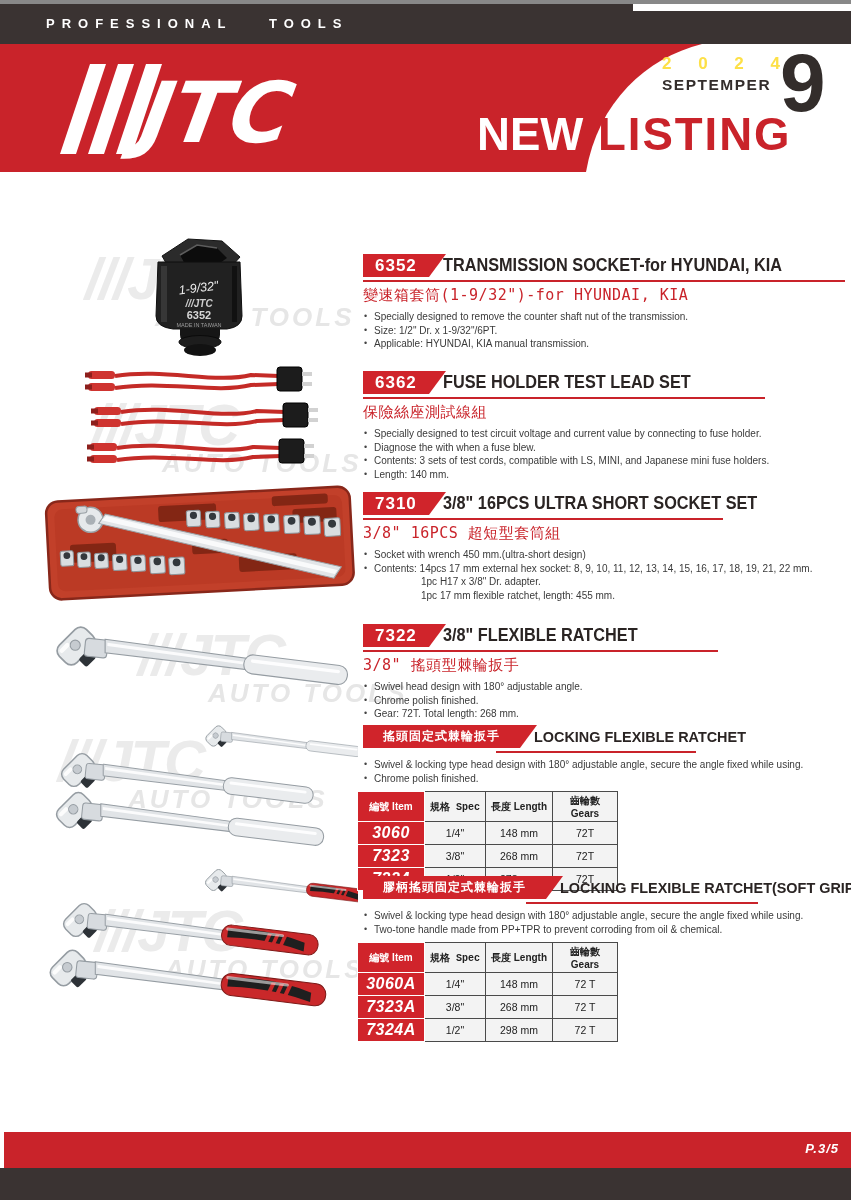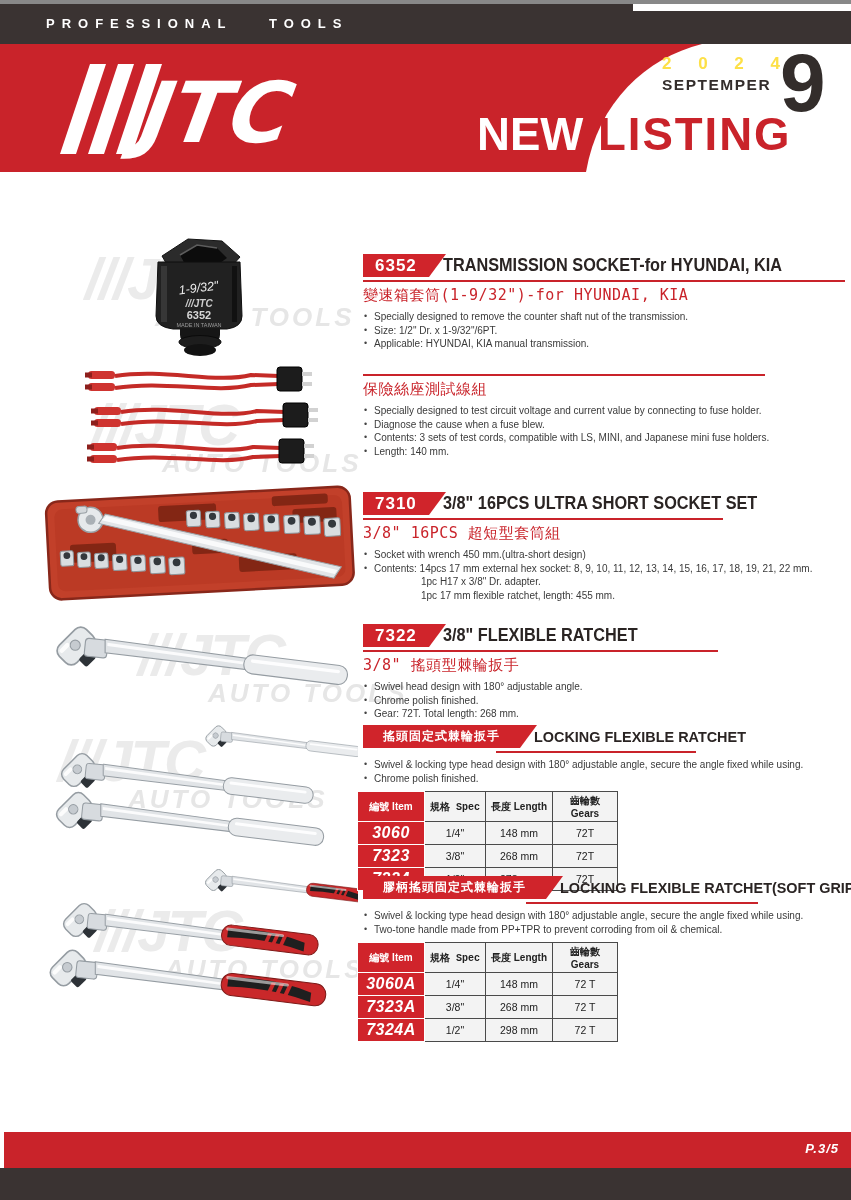--- a/index.html
+++ b/index.html
@@ -324,25 +324,29 @@
     <div class="rule" style="width:482px"></div>
     <div class="cn">變速箱套筒(1-9/32")-for HYUNDAI, KIA</div>
     <ul class="bullets">
       <li>Specially designed to remove the counter shaft nut of the transmission.</li>
       <li>Size: 1/2" Dr. x 1-9/32"/6PT.</li>
       <li>Applicable: HYUNDAI, KIA manual transmission.</li>
     </ul>
   </section>
 
   <section class="product" style="top:367px">
+    <div class="title-row">
+      <span class="badge code-badge">6362</span>
+      <h2 class="title">FUSE HOLDER TEST LEAD SET</h2>
+    </div>
     <div class="rule" style="width:402px"></div>
     <div class="cn">保險絲座測試線組</div>
     <ul class="bullets">
       <li>Specially designed to test circuit voltage and current value by connecting to fuse holder.</li>
-      <li>Diagnose the cause when a fuse blew.</li>
+      <li>Diagnose the with when a fuse blew.</li>
       <li>Contents: 3 sets of test cords, compatible with LS, MINI, and Japanese mini fuse holders.</li>
       <li>Length: 140 mm.</li>
     </ul>
   </section>
 
   <section class="product" style="top:488px">
     <div class="title-row">
       <span class="badge code-badge">7310</span>
       <h2 class="title">3/8" 16PCS ULTRA SHORT SOCKET SET</h2>
     </div>

